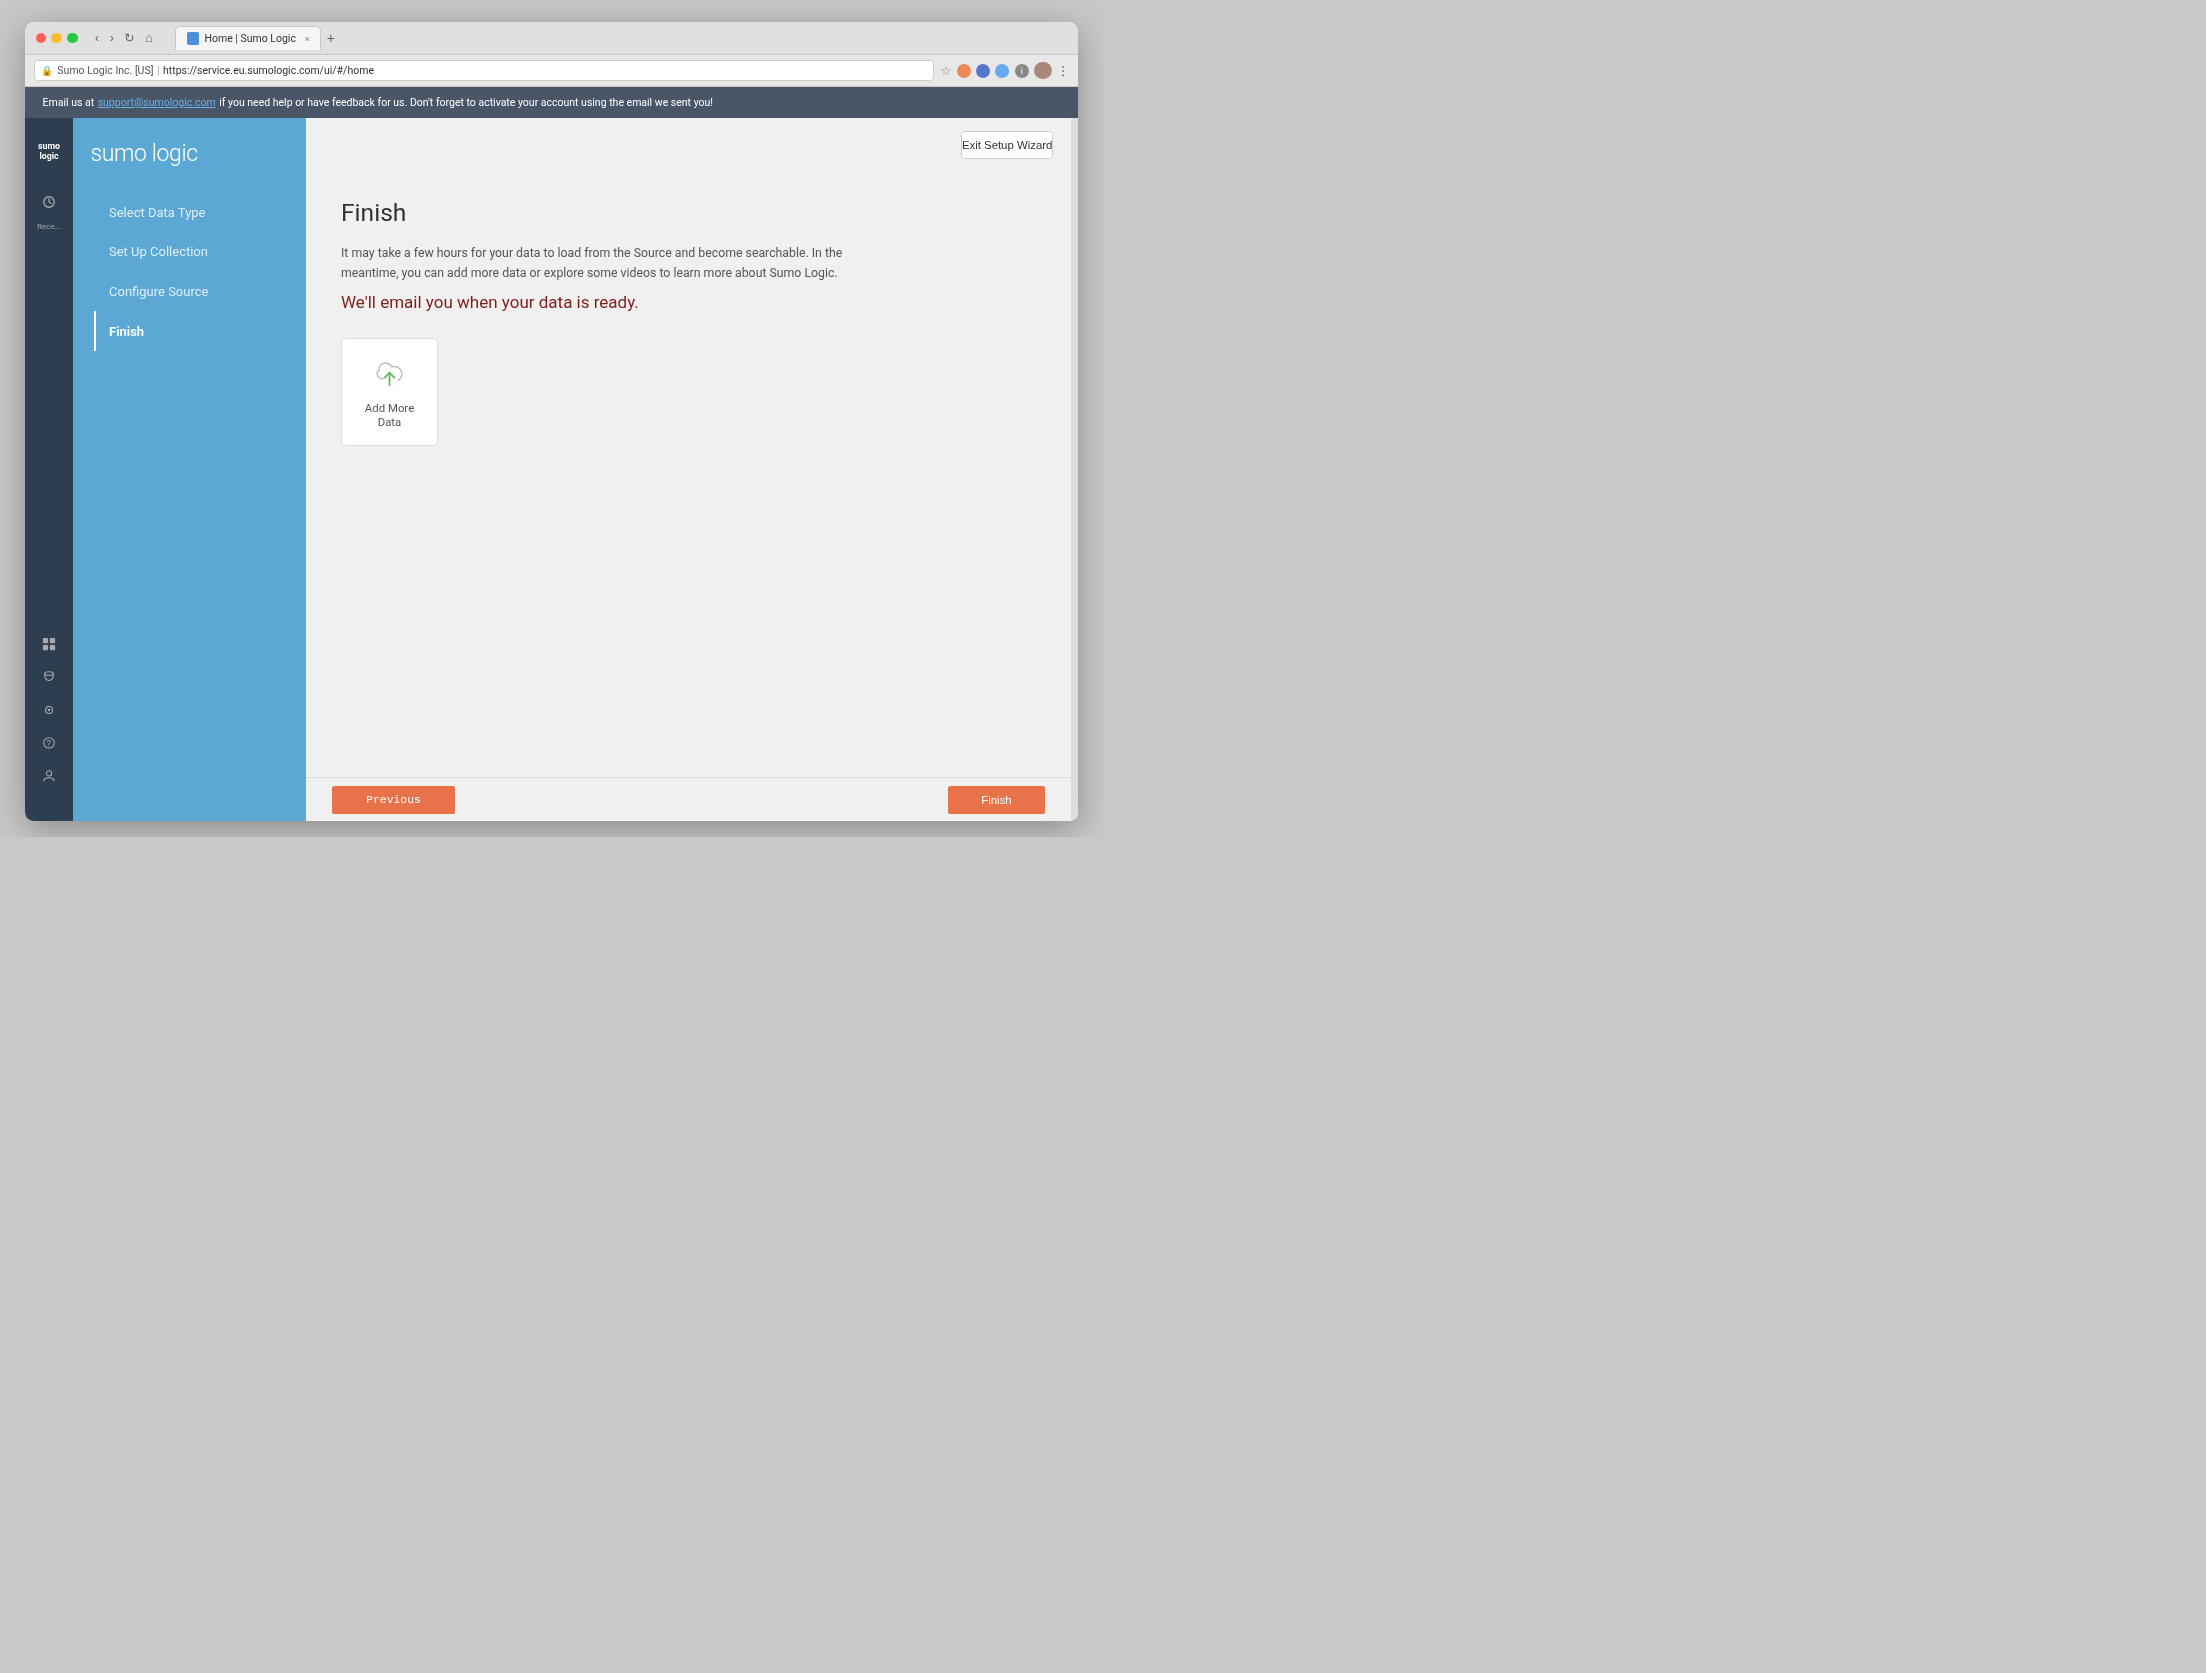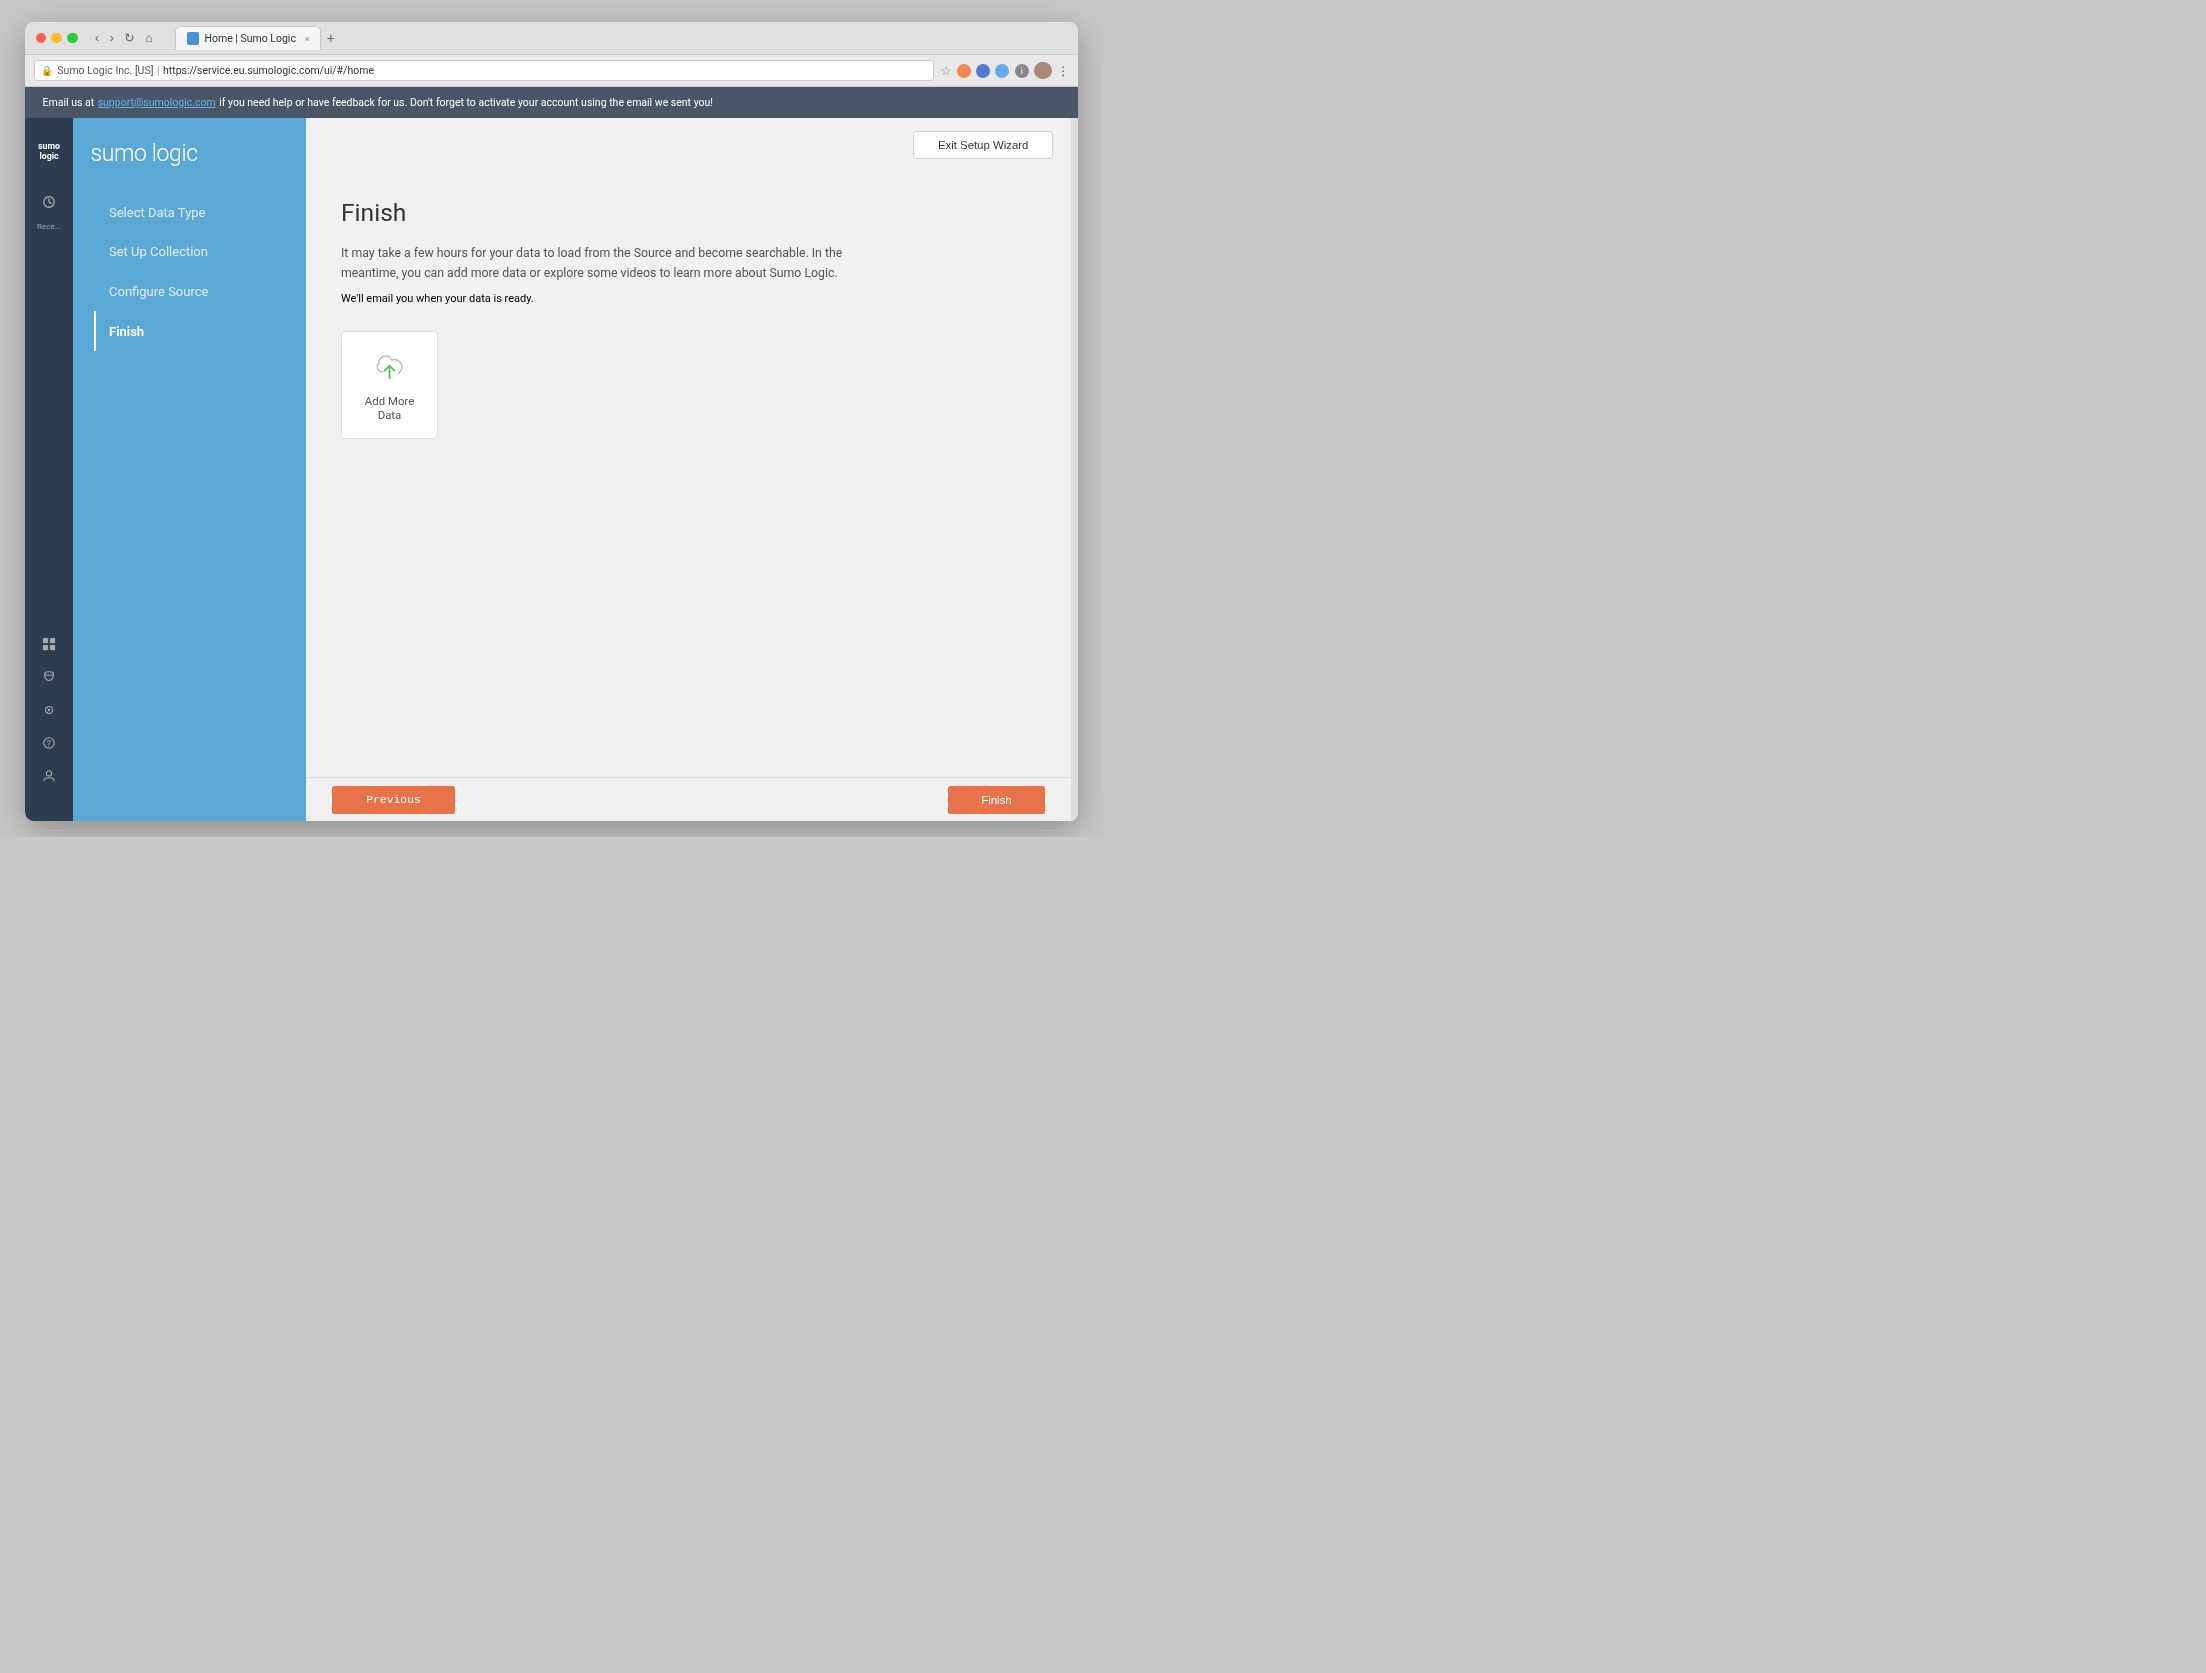--- a/index.html
+++ b/index.html
@@ -261,21 +261,21 @@
       display: flex;
       justify-content: flex-end;
       padding: 13px 17.6px;
       background: #f0f0f0;
     }
 
     .exit-btn {
       background: white;
       border: 0.9px solid #ccc;
       border-radius: 3.5px;
-      padding: 7px 24px;
+      padding: 7px 0;
       font-size: 11.4px;
       color: #333;
       cursor: pointer;
     }
 
     .content-body {
       flex: 1;
       padding: 26px 35px;
       overflow-y: auto;
     }
@@ -289,22 +289,22 @@
 
     .finish-description {
       font-size: 12.3px;
       color: #555;
       line-height: 1.6;
       margin-bottom: 8.8px;
       max-width: 527px;
     }
 
     .finish-email-note {
-      font-size: 11px;
-      color: #000000;
+      font-size: 17px;
+      color: #7f1d1d;
       margin-bottom: 26px;
     }
 
     
     .data-card {
       width: 97px;
       height: 108px;
       background: white;
       border: 0.9px solid #ddd;
       border-radius: 5.3px;

